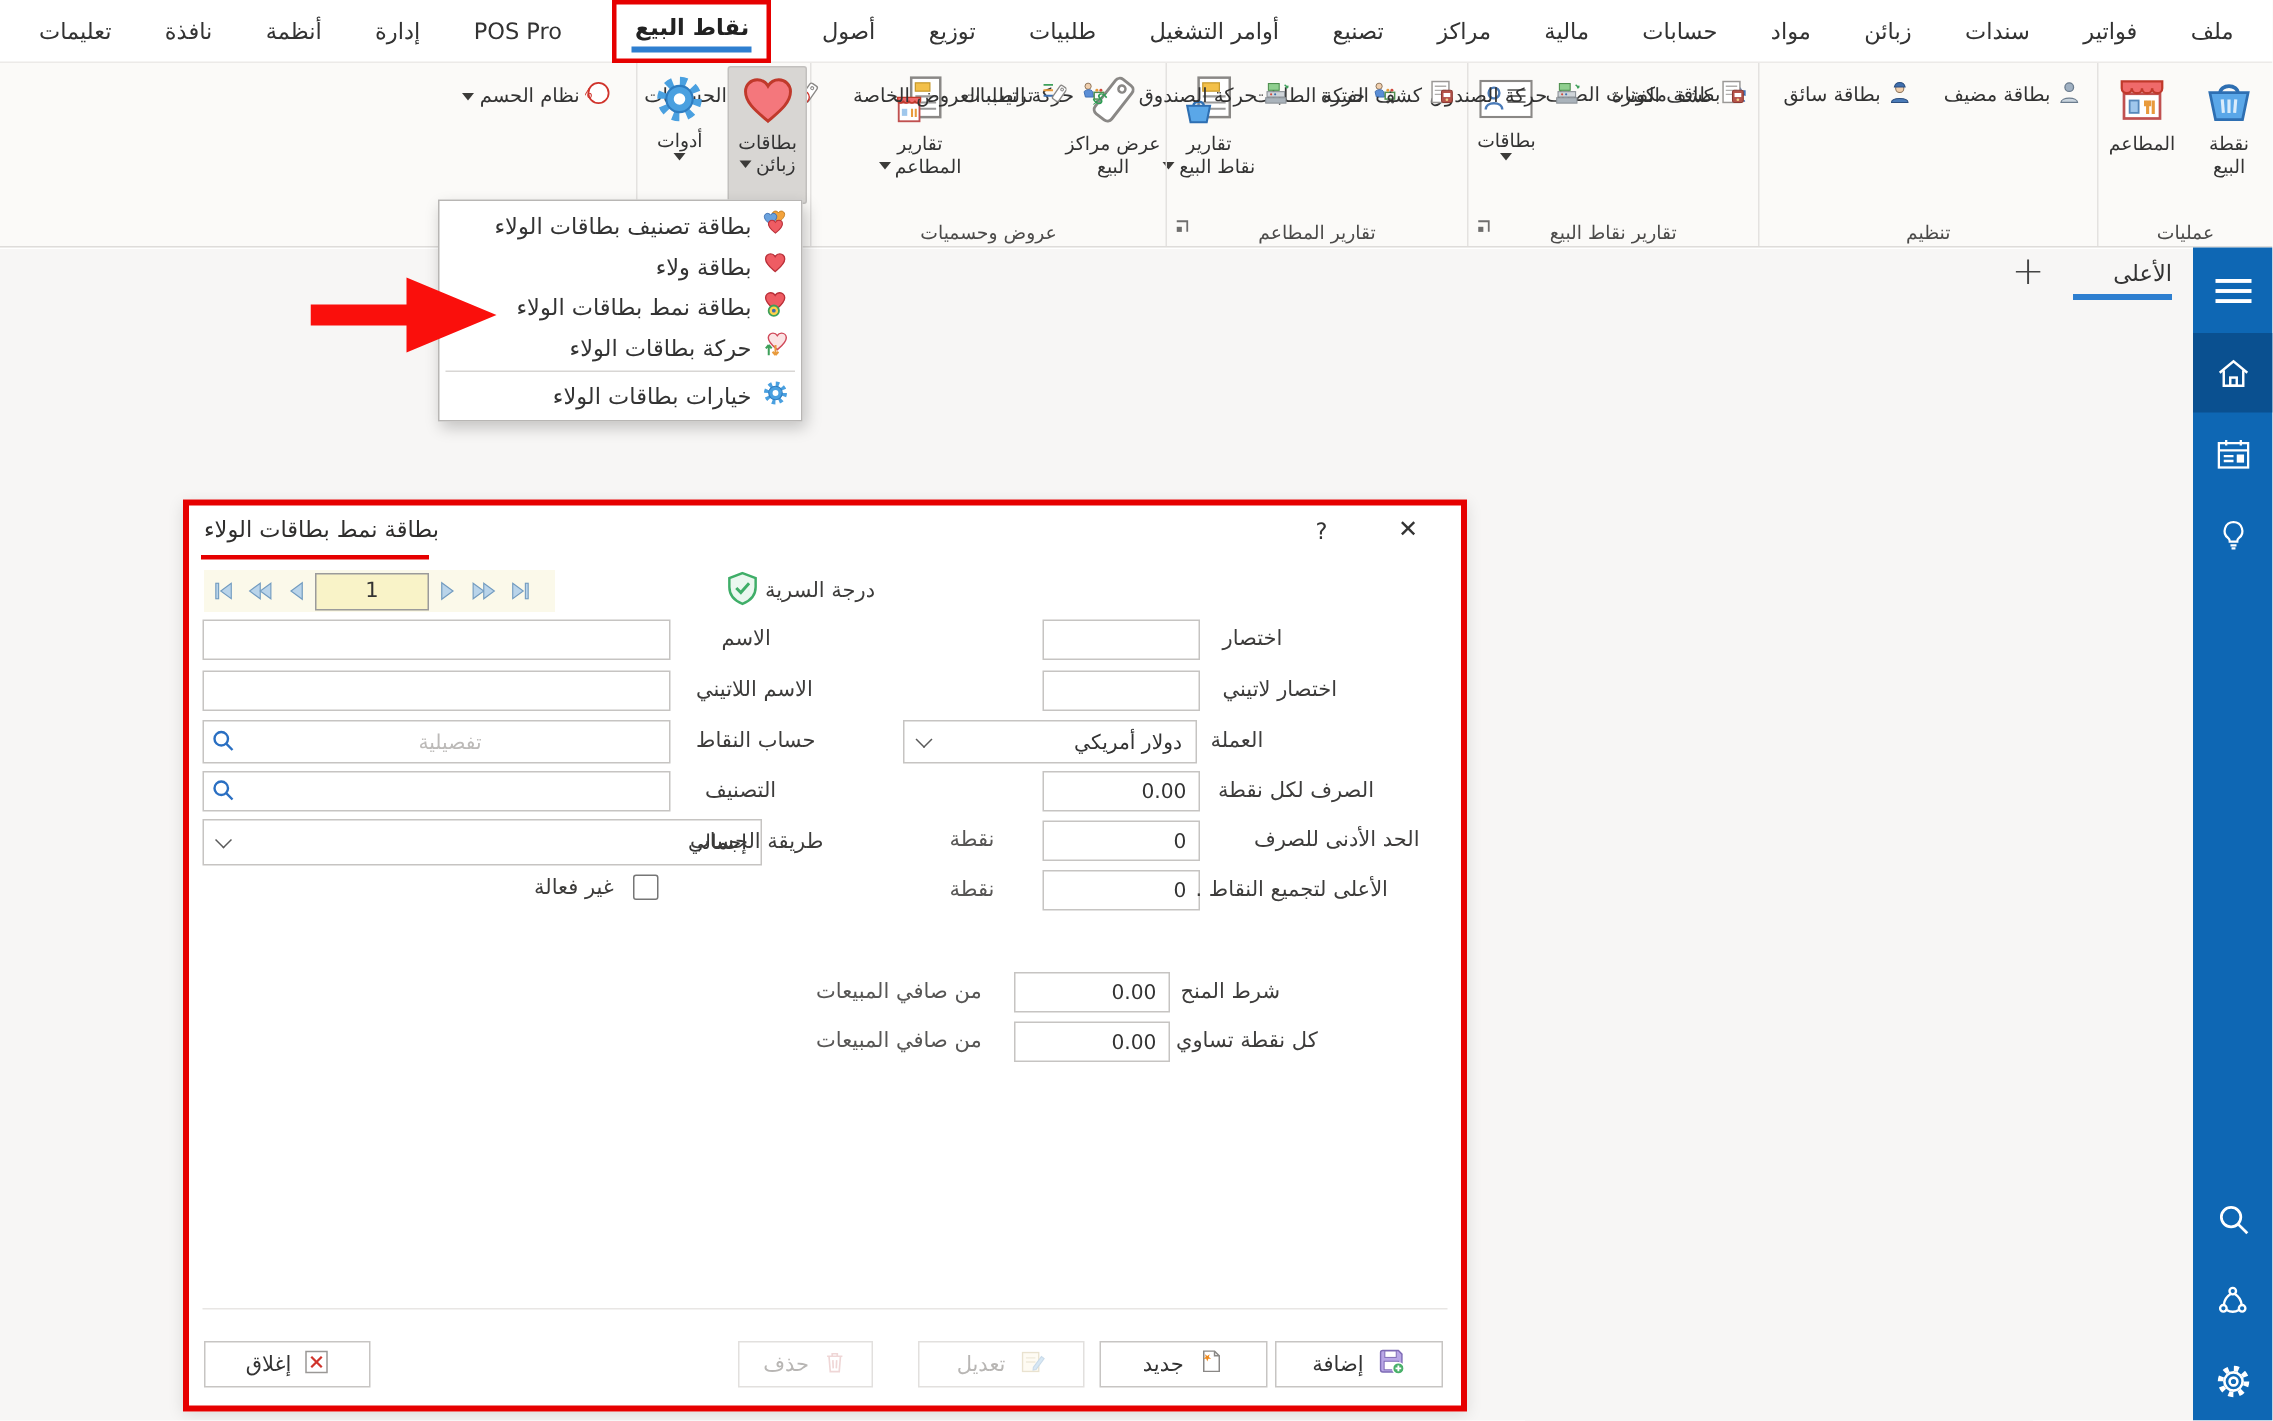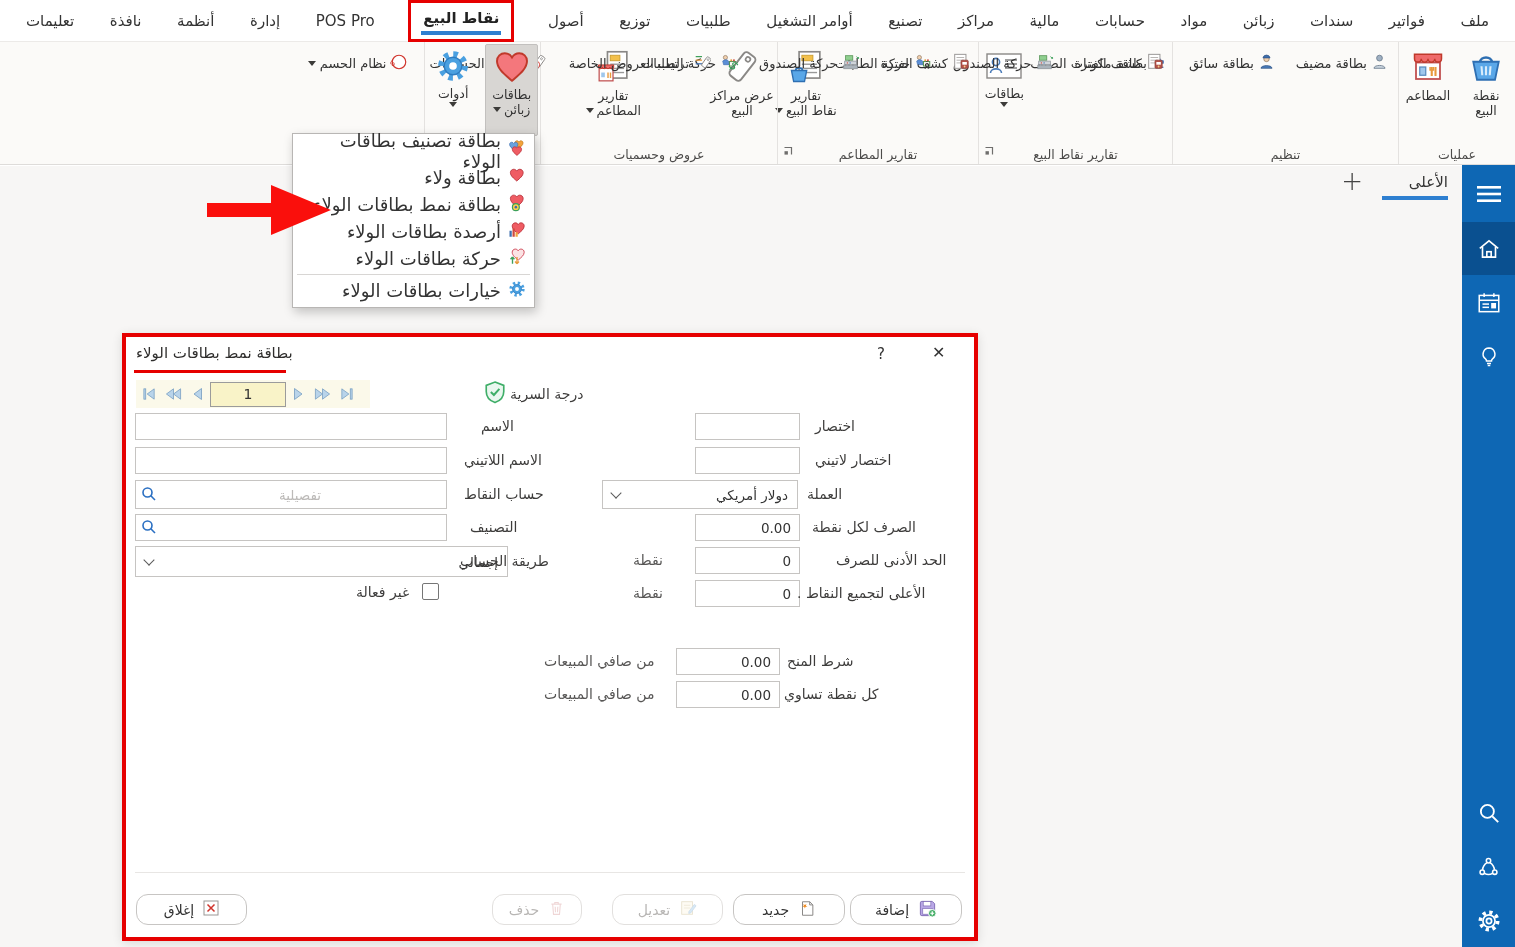--- a/index.html
+++ b/index.html
@@ -31,21 +31,21 @@
   .ws-tab .tab-line{margin-top:5px;height:4px;background:#2e7fd0;width:66px}
   .ws-add{position:absolute;top:168px;right:152px;font-size:26px;font-weight:300;color:#444;line-height:1}
 
   
   .sidebar{position:absolute;top:165px;right:0;bottom:0;width:53px;background:#0e67b4}
   .sb-ic{position:absolute;left:0;width:53px;display:flex;justify-content:center;align-items:center;height:40px;cursor:pointer}
   .sb-active{position:absolute;left:0;width:53px;height:53px;background:#0a5090;display:flex;justify-content:center;align-items:center}
 
   
   .loyalty-menu{position:absolute;left:292px;top:133px;width:243px;background:#fff;border:1px solid #b8b6b4;box-shadow:2px 4px 10px rgba(0,0,0,.22);padding:3px 0;z-index:30}
-  .lm-item{height:27px;display:flex;align-items:center;gap:7px;padding:0 8px;font-size:18px;color:#333;cursor:default}
+  .lm-item{height:27px;display:flex;align-items:center;gap:7px;padding:0 8px;font-size:15px;color:#333;cursor:default}
   .lm-sep{border-top:1px solid #d8d6d4;margin:2px 4px}
 
   
   .red-arrow{position:absolute;left:207px;top:181px;z-index:40}
 
   
   .dialog{position:absolute;left:122px;top:333px;width:856px;height:608px;border:4px solid #e60000;background:#fff;z-index:20;box-shadow:0 2px 10px rgba(0,0,0,.12)}
   .dlg-title{position:absolute;left:10px;top:7px;font-size:15px;color:#2f2e2d;white-space:nowrap}
   .dlg-underline{position:absolute;left:8px;top:33px;width:152px;height:3px;background:#e60000}
   .dlg-help{position:absolute;left:751px;top:8px;font-size:15px;color:#333;cursor:pointer}
@@ -58,21 +58,21 @@
   .inp{position:absolute;height:27px;border:1px solid #c6c4c2;background:#fff;font-size:13.5px;color:#333;padding:0 8px;font-family:inherit;width:105px;outline:none}
   .inp-wide{width:312px}
   .search-wrap{position:absolute;width:312px;height:29px}
   .search-wrap input{width:100%;height:100%;border:1px solid #c6c4c2;background:#fff;font-size:13.5px;color:#333;text-align:center;padding:0 8px 0 26px;outline:none;font-family:inherit}
   .search-wrap input::placeholder{color:#bcbab8}
   .search-ic{position:absolute;left:6px;top:6px}
   .select{position:absolute;height:29px;border:1px solid #c6c4c2;background:#fff;display:flex;align-items:center;justify-content:space-between;padding:0 9px;font-size:13.5px;color:#333;cursor:default}
   .chev{width:8px;height:8px;border-left:1.5px solid #5a5a5a;border-bottom:1.5px solid #5a5a5a;transform:rotate(-45deg);margin-top:-3px}
   .checkbox{position:absolute;width:17px;height:17px;border:1px solid #767676;background:#fff;border-radius:2px;cursor:pointer}
   .dlg-sep{position:absolute;left:9px;right:9px;top:535px;border-top:1px solid #e8e6e4}
-  .btn{position:absolute;top:557px;height:31px;border:1px solid #c7c5c3;border-radius:12px;background:#fff;display:flex;align-items:center;justify-content:center;gap:9px;font-size:14px;color:#333;cursor:pointer}
+  .btn{position:absolute;top:557px;height:31px;border:1px solid #c7c5c3;border-radius:0;background:#fff;display:flex;align-items:center;justify-content:center;gap:9px;font-size:14px;color:#333;cursor:pointer}
   .btn.disabled{color:#b8b6b4;border-color:#e2e0de;cursor:default}
   .btn.disabled svg{opacity:.4}
 </style>
 </head>
 <body>
 
 <svg width="0" height="0" style="position:absolute">
   <defs>
     <path id="hp" d="M12 20.2 C7.2 16 2 12.2 2 7 C2 4 4.4 1.8 7.2 1.8 C9.2 1.8 11 2.9 12 4.6 C13 2.9 14.8 1.8 16.8 1.8 C19.6 1.8 22 4 22 7 C22 12.2 16.8 16 12 20.2 Z"></path>
     <g id="pg">
@@ -468,29 +468,20 @@
   <div class="lm-item">
     <span><svg width="18" height="18" viewBox="0 0 24 24">
           <use href="#hp" transform="translate(1.5,0) scale(.85)" fill="#ef5c63" stroke="#b93039" stroke-width="1.4"></use>
           <circle cx="10.5" cy="17.5" r="4.6" fill="#ffd24a" stroke="#3da05a" stroke-width="1.6"></circle>
           <circle cx="10.5" cy="17.5" r="1.7" fill="#3f6fae"></circle>
         </svg></span>
     <span>بطاقة نمط بطاقات الولاء</span>
   </div>
   <div class="lm-item">
     <span><svg width="18" height="18" viewBox="0 0 24 24">
-          <use href="#hp" transform="translate(4,1) scale(.8)" fill="#ef5c63" stroke="#b93039" stroke-width="1.4"></use>
-          <rect x="2" y="13" width="3" height="8" fill="#3f6fae"></rect>
-          <rect x="6" y="10" width="3" height="11" fill="#d04a3e"></rect>
-          <rect x="10" y="15" width="3" height="6" fill="#f3a33c"></rect>
-        </svg></span>
-    <span>أرصدة بطاقات الولاء</span>
-  </div>
-  <div class="lm-item">
-    <span><svg width="18" height="18" viewBox="0 0 24 24">
           <use href="#hp" transform="translate(4,0) scale(.8)" fill="#fbe3e4" stroke="#d04a5a" stroke-width="1.6"></use>
           <path d="M6 21 V12 M6 12 l-2.6 3 M6 12 l2.6 3" stroke="#3da05a" stroke-width="1.8" fill="none"></path>
           <path d="M12 12 V21 M12 21 l-2.6 -3 M12 21 l2.6 -3" stroke="#e89a3c" stroke-width="1.8" fill="none"></path>
         </svg></span>
     <span>حركة بطاقات الولاء</span>
   </div>
   <div class="lm-sep"></div>
   <div class="lm-item">
     <span><svg width="18" height="18" viewBox="0 0 24 24">
           <circle cx="12" cy="12" r="8" fill="none" stroke="#4aa0e0" stroke-width="4.4" stroke-dasharray="3 3.28"></circle>

